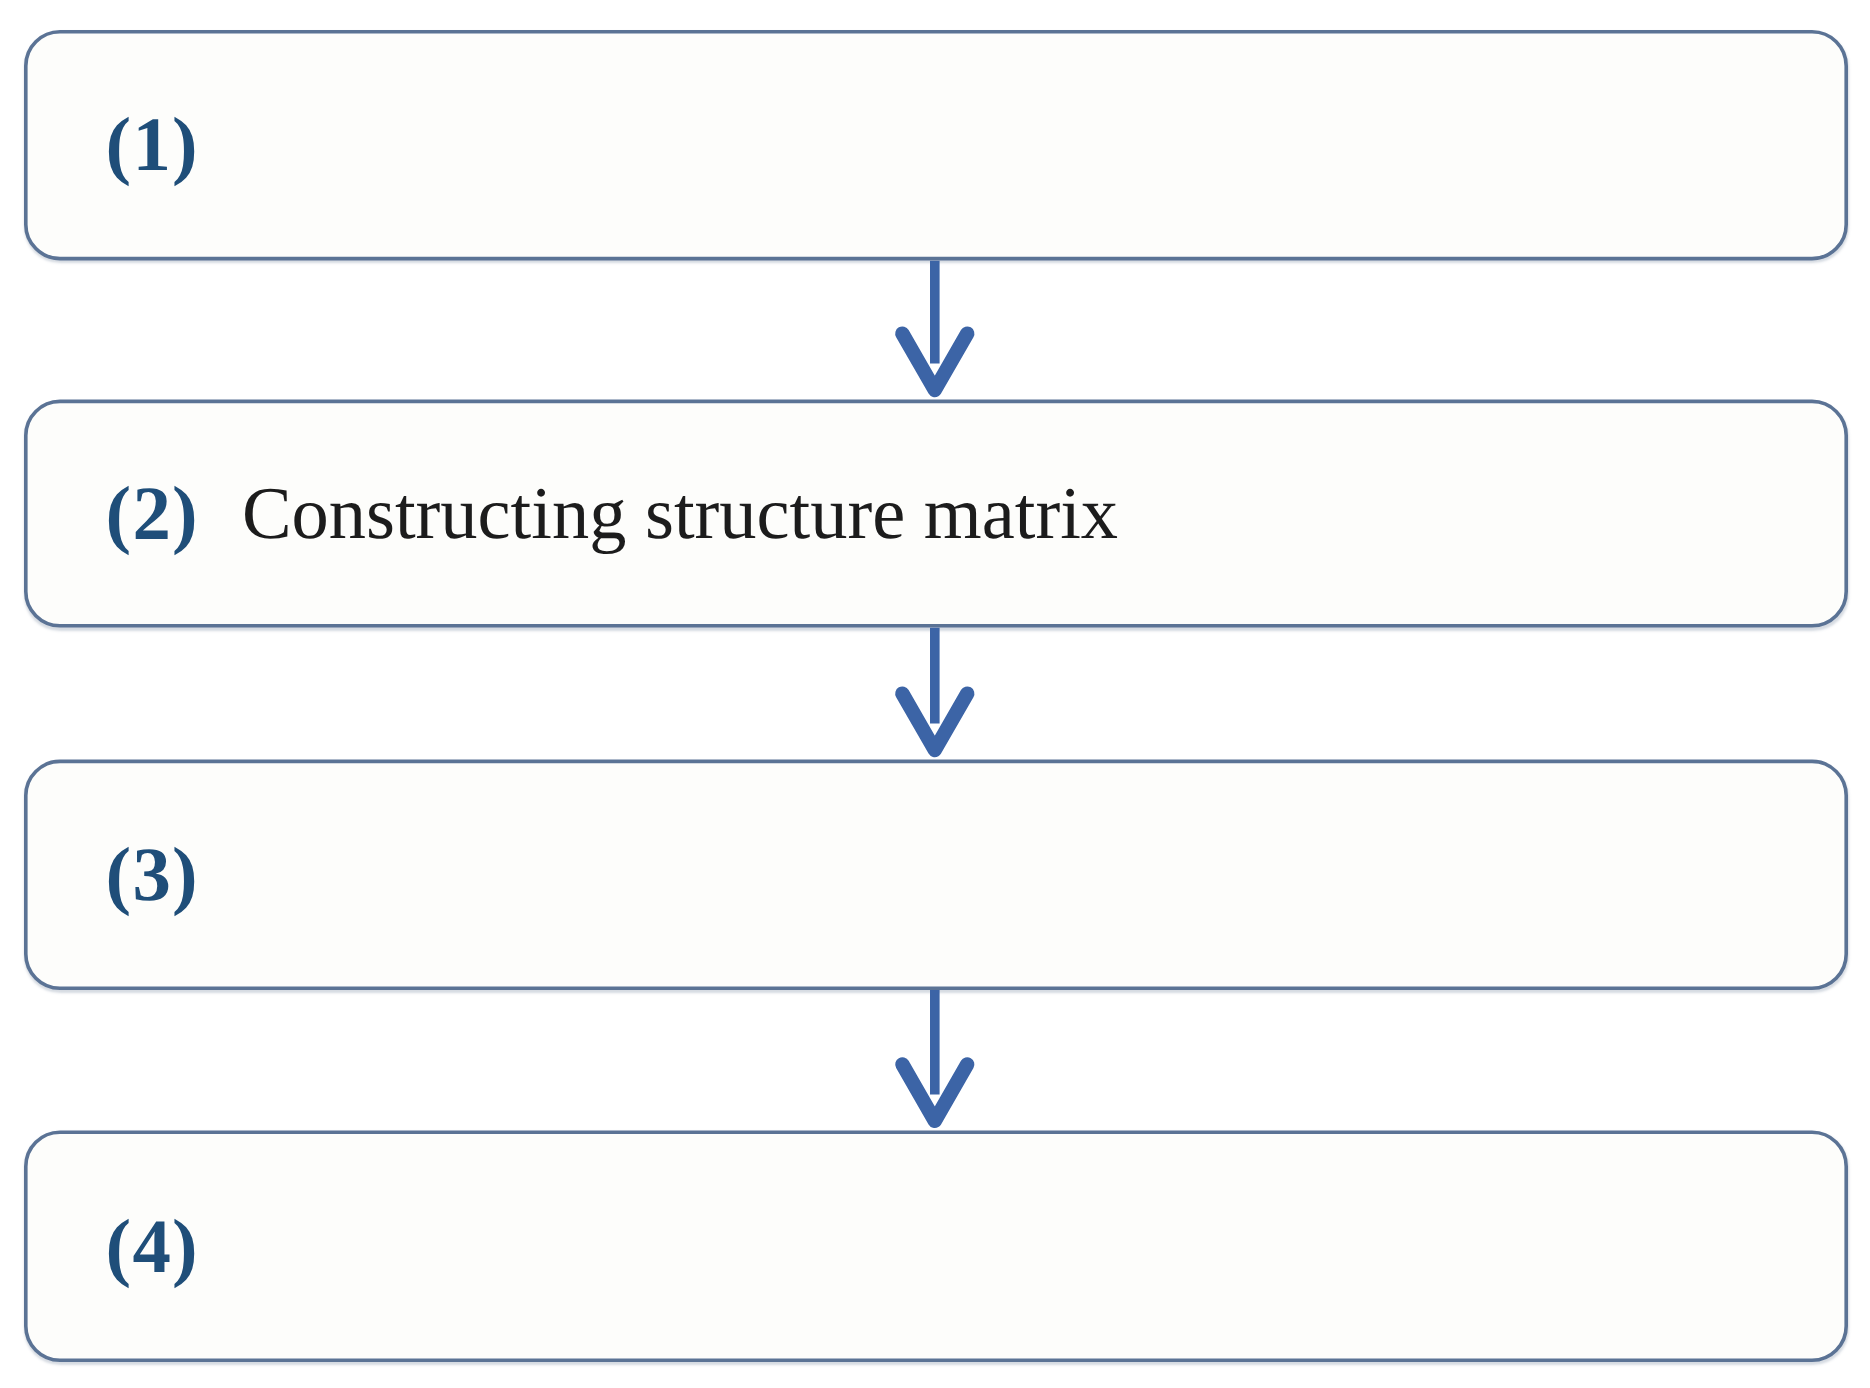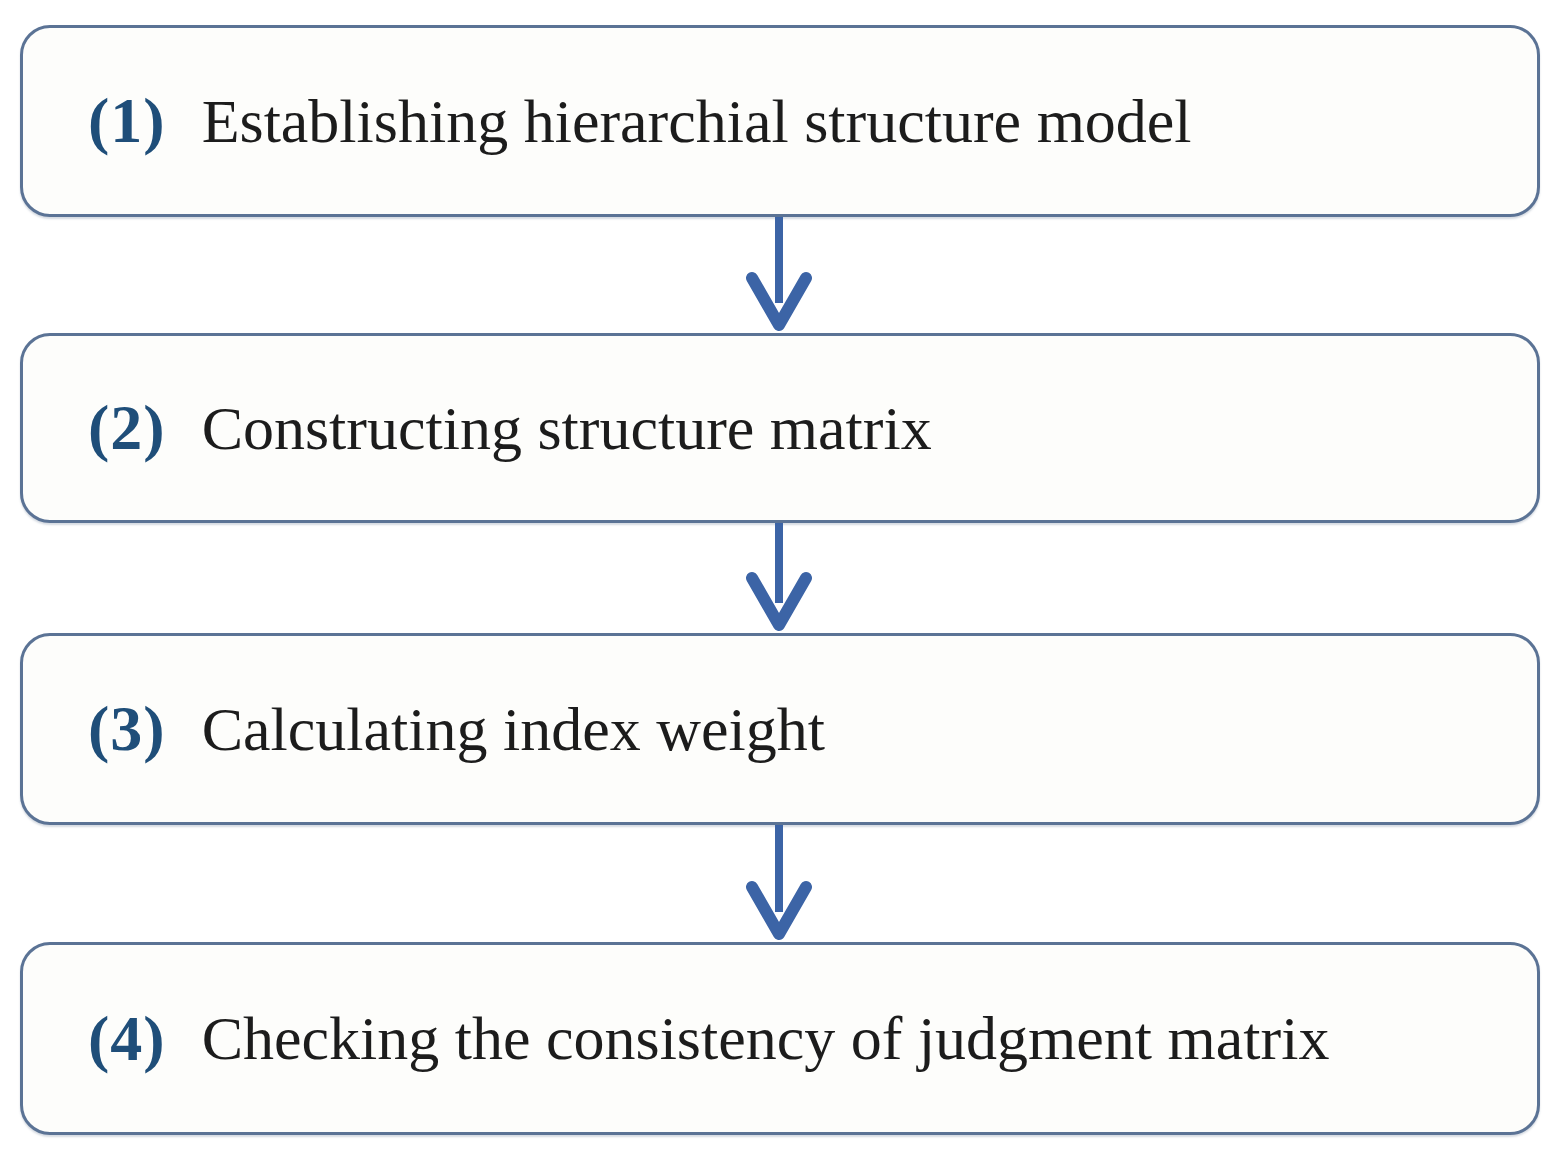--- a/index.html
+++ b/index.html
@@ -56,46 +56,43 @@
   .arrow-2 { top: 523px; height: 110px; }
   .arrow-3 { top: 825px; height: 117px; }
 </style>
 </head>
 <body>
 
 <div class="stage">
 
   <div class="flow-box box-1">
     <span class="step-number">(1)</span>
-    <span class="step-label">Establishing hierarchial structure model</span>
   </div>
 
   <svg class="flow-arrow arrow-1" viewBox="0 0 120 116" xmlns="http://www.w3.org/2000/svg">
     <line x1="60" y1="0" x2="60" y2="86" stroke="#3c64a6" stroke-width="8"></line>
     <polyline points="33,61 60,108 87,61" fill="none" stroke="#3c64a6" stroke-width="12" stroke-linecap="round" stroke-linejoin="round"></polyline>
   </svg>
 
   <div class="flow-box box-2">
     <span class="step-number">(2)</span>
     <span class="step-label">Constructing structure matrix</span>
   </div>
 
   <svg class="flow-arrow arrow-2" viewBox="0 0 120 110" xmlns="http://www.w3.org/2000/svg">
     <line x1="60" y1="0" x2="60" y2="80" stroke="#3c64a6" stroke-width="8"></line>
     <polyline points="33,55 60,102 87,55" fill="none" stroke="#3c64a6" stroke-width="12" stroke-linecap="round" stroke-linejoin="round"></polyline>
   </svg>
 
   <div class="flow-box box-3">
     <span class="step-number">(3)</span>
-    <span class="step-label">Calculating index weight</span>
   </div>
 
   <svg class="flow-arrow arrow-3" viewBox="0 0 120 117" xmlns="http://www.w3.org/2000/svg">
     <line x1="60" y1="0" x2="60" y2="87" stroke="#3c64a6" stroke-width="8"></line>
     <polyline points="33,62 60,109 87,62" fill="none" stroke="#3c64a6" stroke-width="12" stroke-linecap="round" stroke-linejoin="round"></polyline>
   </svg>
 
   <div class="flow-box box-4">
     <span class="step-number">(4)</span>
-    <span class="step-label">Checking the consistency of judgment matrix</span>
   </div>
 
 </div>
 
 </body></html>

